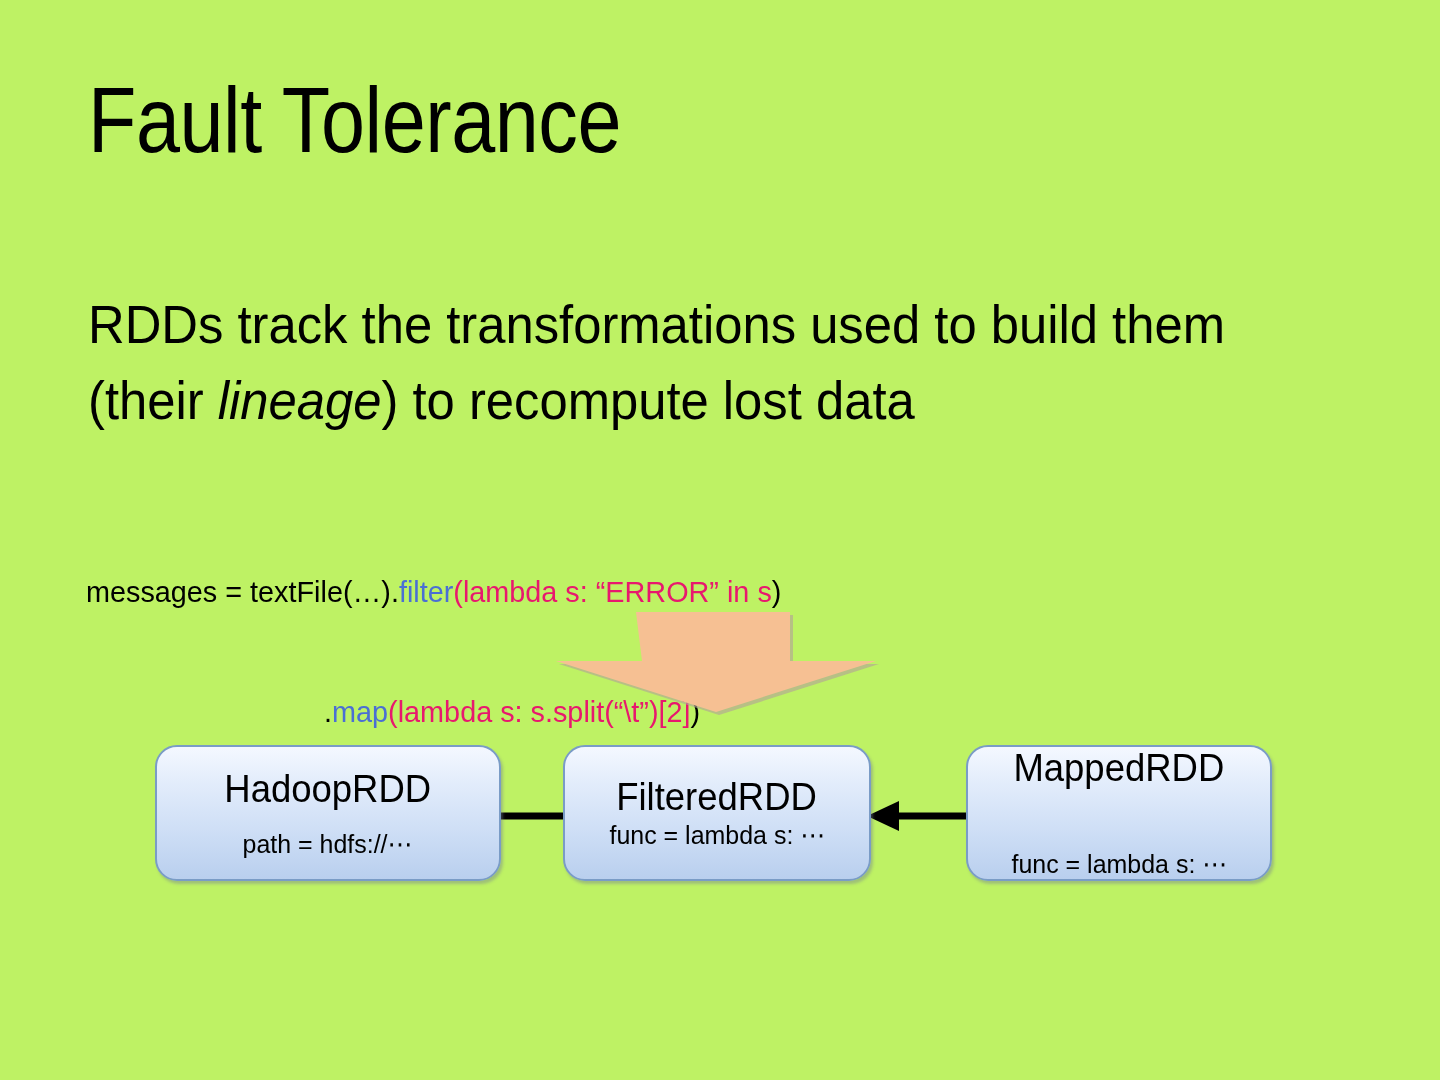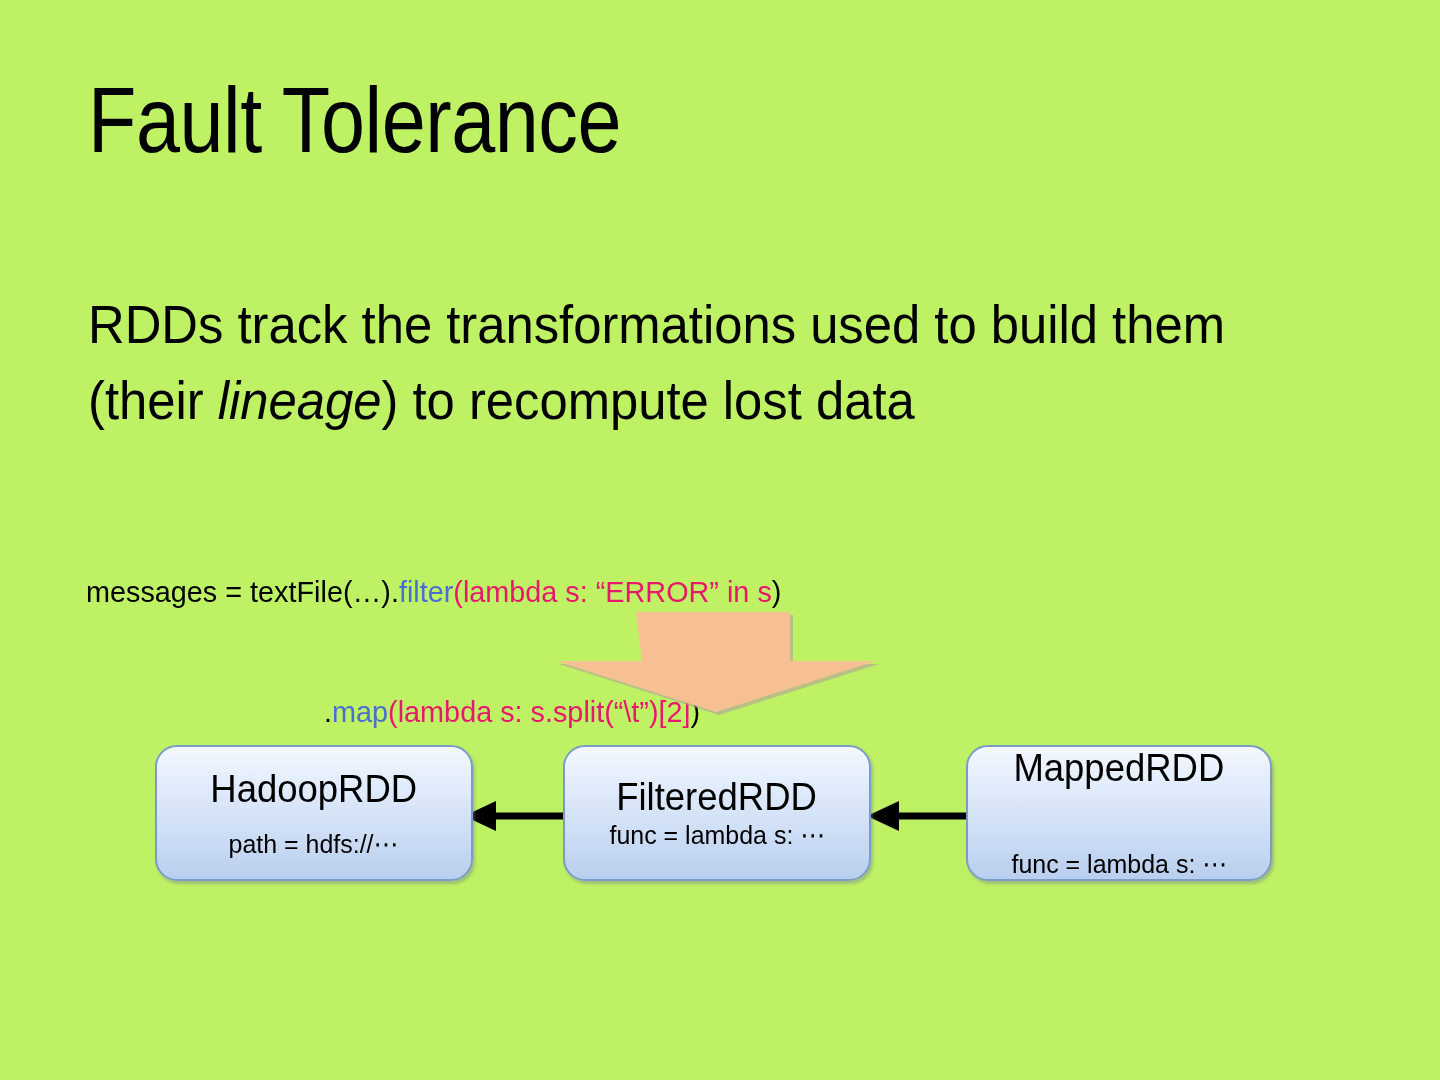--- a/index.html
+++ b/index.html
@@ -109,21 +109,21 @@
   }
   .rdd-sub {
     font-size: 26px;
     line-height: 30px;
     color: #000000;
     white-space: nowrap;
     margin-top: 2px;
     transform: scaleX(0.96);
   }
 
-  #box-hadoop  { left: 155px; top: 745px; width: 318px; height: 136px; gap: 17px; }
+  #box-hadoop  { left: 155px; top: 745px; width: 346px; height: 136px; gap: 17px; }
   #box-filtered{ left: 563px; top: 745px; width: 308px; height: 136px; }
   #box-mapped  { left: 966px; top: 745px; width: 306px; height: 136px; justify-content: space-between; }
 
   
   .connector {
     position: absolute;
     z-index: 2;
   }
   #conn-1 { left: 458px; top: 798px; width: 116px; height: 36px; }
   #conn-2 { left: 861px; top: 798px; width: 116px; height: 36px; }

